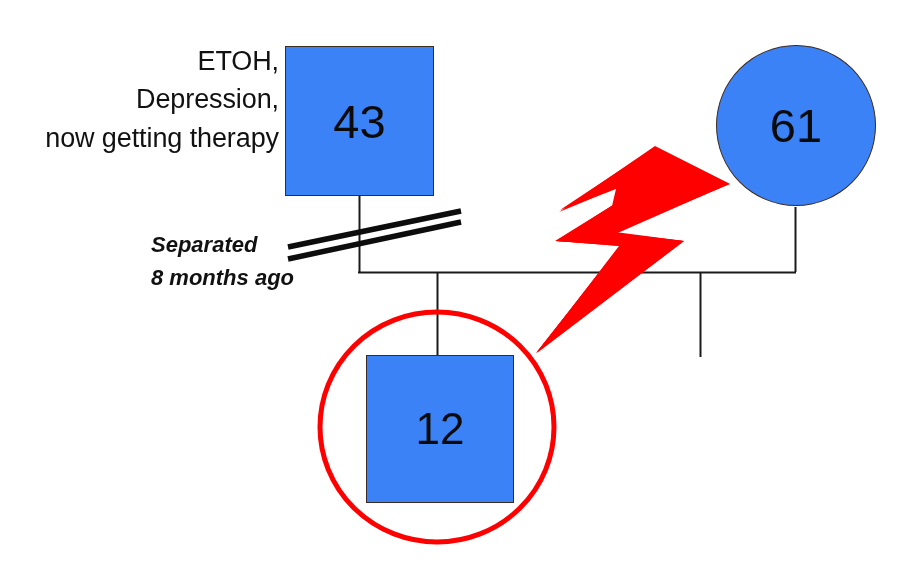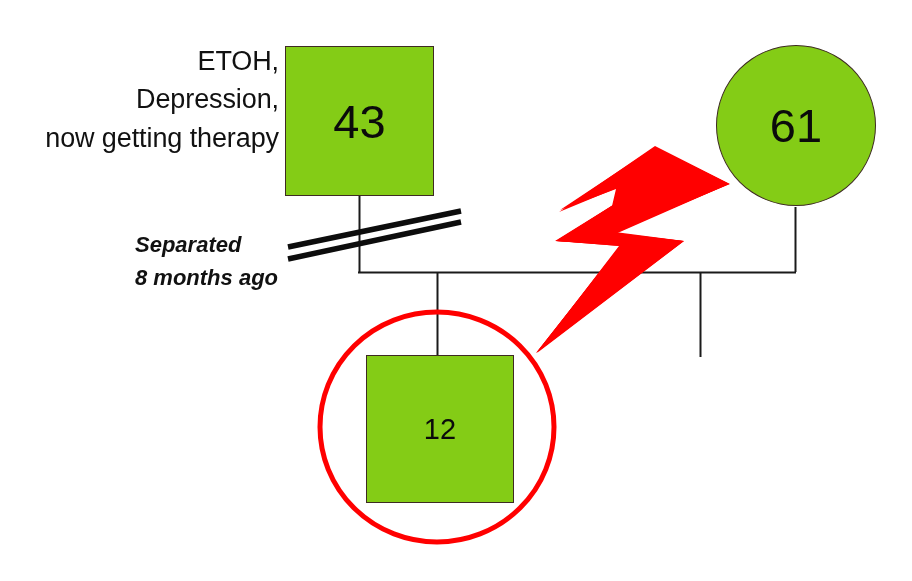--- a/index.html
+++ b/index.html
@@ -23,21 +23,21 @@
     left: 0;
     top: 0;
     width: 912px;
     height: 581px;
   }
 
   
   .node {
     position: absolute;
     box-sizing: border-box;
-    background: #84cc16;
+    background: #3b82f6;
     border: 1.6px solid #3d2b22;
     display: flex;
     align-items: center;
     justify-content: center;
     color: #0b0b0b;
     font-family: "Liberation Sans", sans-serif;
     font-weight: 400;
     line-height: 1;
     z-index: 3;
   }
@@ -50,46 +50,47 @@
     font-size: 47px;
   }
   #node-female-42 {
     left: 716px; top: 45px;
     width: 160px; height: 161px;
     font-size: 47px;
   }
   #node-male-12 {
     left: 366px; top: 355px;
     width: 148px; height: 148px;
-    font-size: 29px;
+    font-size: 44px;
   }
   #node-female-14 {
     left: 622px; top: 355px;
     width: 159px; height: 160px;
     font-size: 44px;
   }
 
   
   .annotation {
     position: absolute;
     color: #111111;
     font-family: "Liberation Sans", sans-serif;
     white-space: pre-line;
     z-index: 4;
+    margin-left: 24px;
   }
   #annotation-father-issues {
     right: 633px;
     top: 42px;
     text-align: right;
     font-size: 27px;
     line-height: 1.42;
     letter-spacing: -0.1px;
   }
   #annotation-separation {
-    left: 135px;
+    left: 127px;
     top: 228px;
     text-align: left;
     font-style: italic;
     font-weight: 700;
     font-size: 22px;
     line-height: 1.5;
   }
 
   
 </style>

